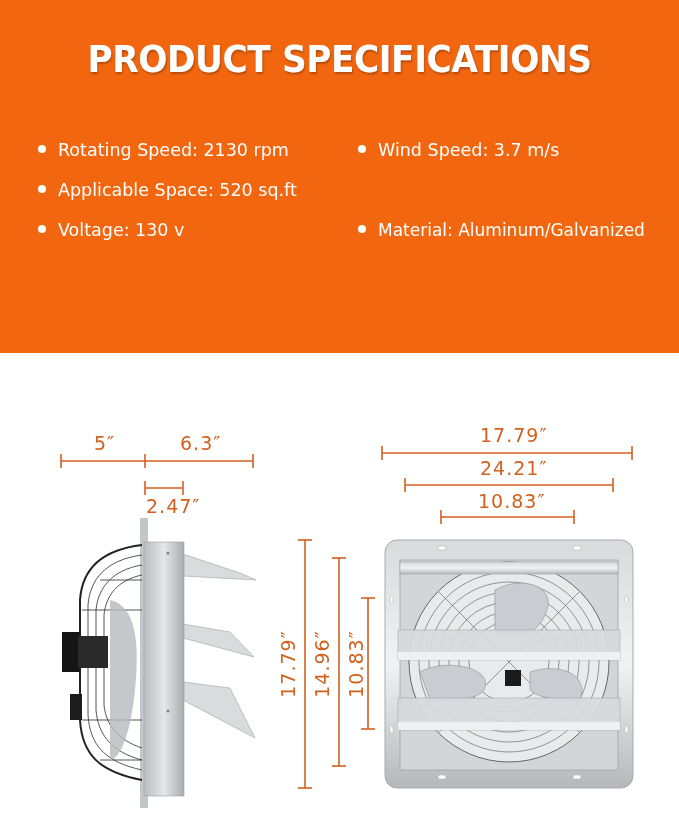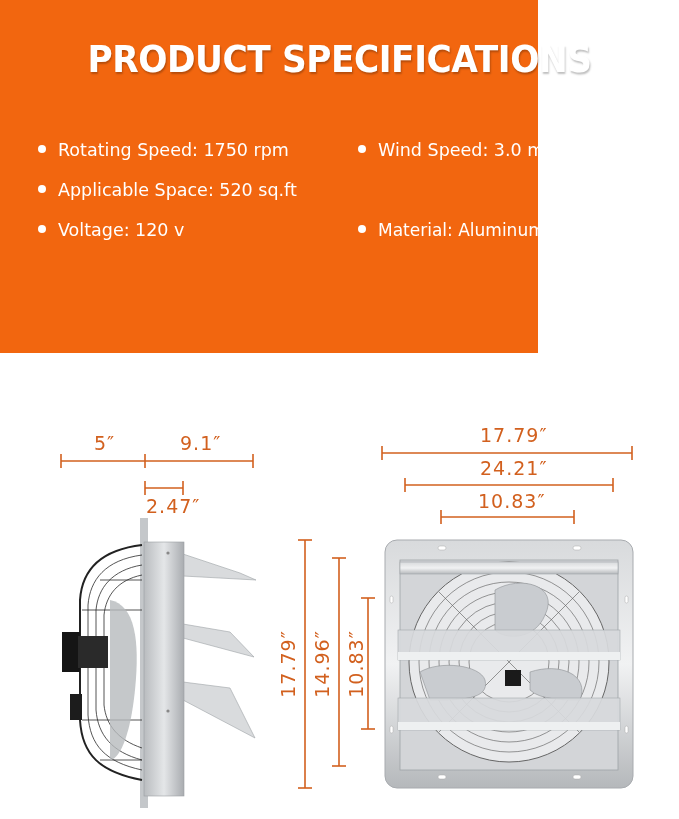--- a/index.html
+++ b/index.html
@@ -1,35 +1,35 @@
 <!DOCTYPE html>
 <html><head>
 <meta charset="utf-8">
 <style>
   html,body{margin:0;padding:0;}
   body{width:679px;height:819px;position:relative;background:#ffffff;overflow:hidden;font-family:"Liberation Sans",sans-serif;}
-  .banner{position:absolute;left:0;top:0;width:538px;height:353px;background:#F2660F;}
+  .banner{position:absolute;left:0;top:0;width:679px;height:353px;background:#F2660F;}
   .title{position:absolute;left:0;width:679px;top:38px;text-align:center;color:#fff;font-family:"DejaVu Sans",sans-serif;font-weight:bold;font-size:37px;letter-spacing:-0.5px;transform:scaleX(0.93);text-shadow:1px 2px 2px rgba(0,0,0,0.25);}
   .spec{position:absolute;color:#fff;font-family:"DejaVu Sans",sans-serif;font-size:17.5px;white-space:nowrap;}
   .spec .dot{display:inline-block;width:8px;height:8px;border-radius:50%;background:#fff;margin-right:12px;vertical-align:middle;position:relative;top:-2px;}
   .dim{position:absolute;color:#D2601E;font-family:"DejaVu Sans",sans-serif;font-size:19px;letter-spacing:1px;white-space:nowrap;}
   .vdim{position:absolute;color:#D2601E;font-family:"DejaVu Sans",sans-serif;font-size:19px;letter-spacing:1px;white-space:nowrap;transform:rotate(-90deg);transform-origin:center center;}
   svg{position:absolute;left:0;top:0;}
 </style>
 </head>
 <body>
 
 <div class="banner">
   <div class="title">PRODUCT SPECIFICATIONS</div>
 
-  <div class="spec" style="left:38px;top:140px;"><span class="dot"></span><span>Rotating Speed: 1750 rpm</span></div>
+  <div class="spec" style="left:38px;top:140px;"><span class="dot"></span><span>Rotating Speed: 2130 rpm</span></div>
   <div class="spec" style="left:38px;top:180px;"><span class="dot"></span><span>Applicable Space: 520 sq.ft</span></div>
-  <div class="spec" style="left:38px;top:220px;"><span class="dot"></span><span>Voltage: 120 v</span></div>
+  <div class="spec" style="left:38px;top:220px;"><span class="dot"></span><span>Voltage: 130 v</span></div>
 
-  <div class="spec" style="left:358px;top:140px;"><span class="dot"></span><span>Wind Speed: 3.0 m/s</span></div>
+  <div class="spec" style="left:358px;top:140px;"><span class="dot"></span><span>Wind Speed: 3.7 m/s</span></div>
   <div class="spec" style="left:358px;top:220px;font-size:17px;"><span class="dot"></span><span>Material: Aluminum/Galvanized</span></div>
 </div>
 
 <svg width="679" height="819" viewBox="0 0 679 819">
   <defs>
     <linearGradient id="metal" x1="0" y1="0" x2="1" y2="0">
       <stop offset="0" stop-color="#b9bcbf"></stop>
       <stop offset="0.5" stop-color="#e4e6e8"></stop>
       <stop offset="1" stop-color="#a9acb0"></stop>
     </linearGradient>
@@ -135,21 +135,21 @@
       <rect x="625" y="596" width="3" height="7" rx="1.5"></rect>
       <rect x="390" y="726" width="3" height="7" rx="1.5"></rect>
       <rect x="625" y="726" width="3" height="7" rx="1.5"></rect>
       <rect x="438" y="775" width="8" height="4" rx="2"></rect>
       <rect x="573" y="775" width="8" height="4" rx="2"></rect>
     </g>
   </g>
 </svg>
 
 <div class="dim" style="left:94px;top:432px;">5″</div>
-<div class="dim" style="left:180px;top:432px;">9.1″</div>
+<div class="dim" style="left:180px;top:432px;">6.3″</div>
 <div class="dim" style="left:146px;top:495px;">2.47″</div>
 
 <div class="dim" style="left:480px;top:424px;">17.79″</div>
 <div class="dim" style="left:480px;top:457px;">24.21″</div>
 <div class="dim" style="left:478px;top:490px;">10.83″</div>
 
 <div class="vdim" style="left:251px;top:653px;width:74px;text-align:center;">17.79″</div>
 <div class="vdim" style="left:285px;top:653px;width:74px;text-align:center;">14.96″</div>
 <div class="vdim" style="left:319px;top:653px;width:74px;text-align:center;">10.83″</div>
 

